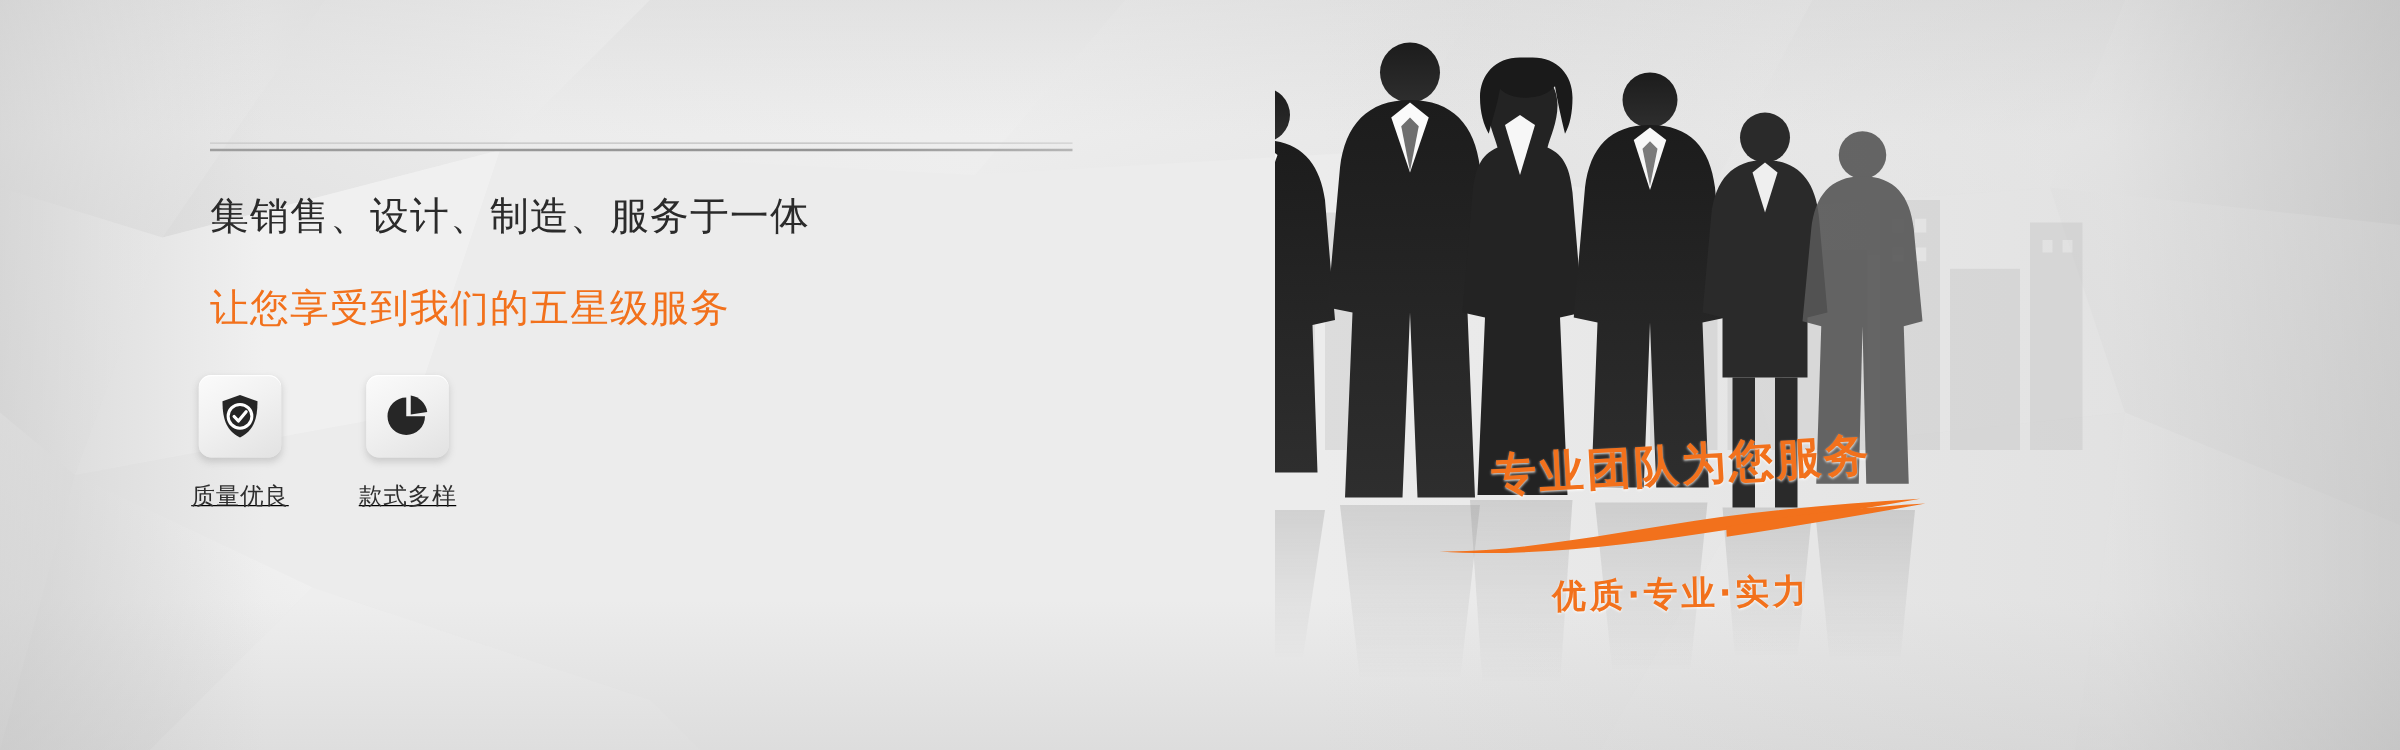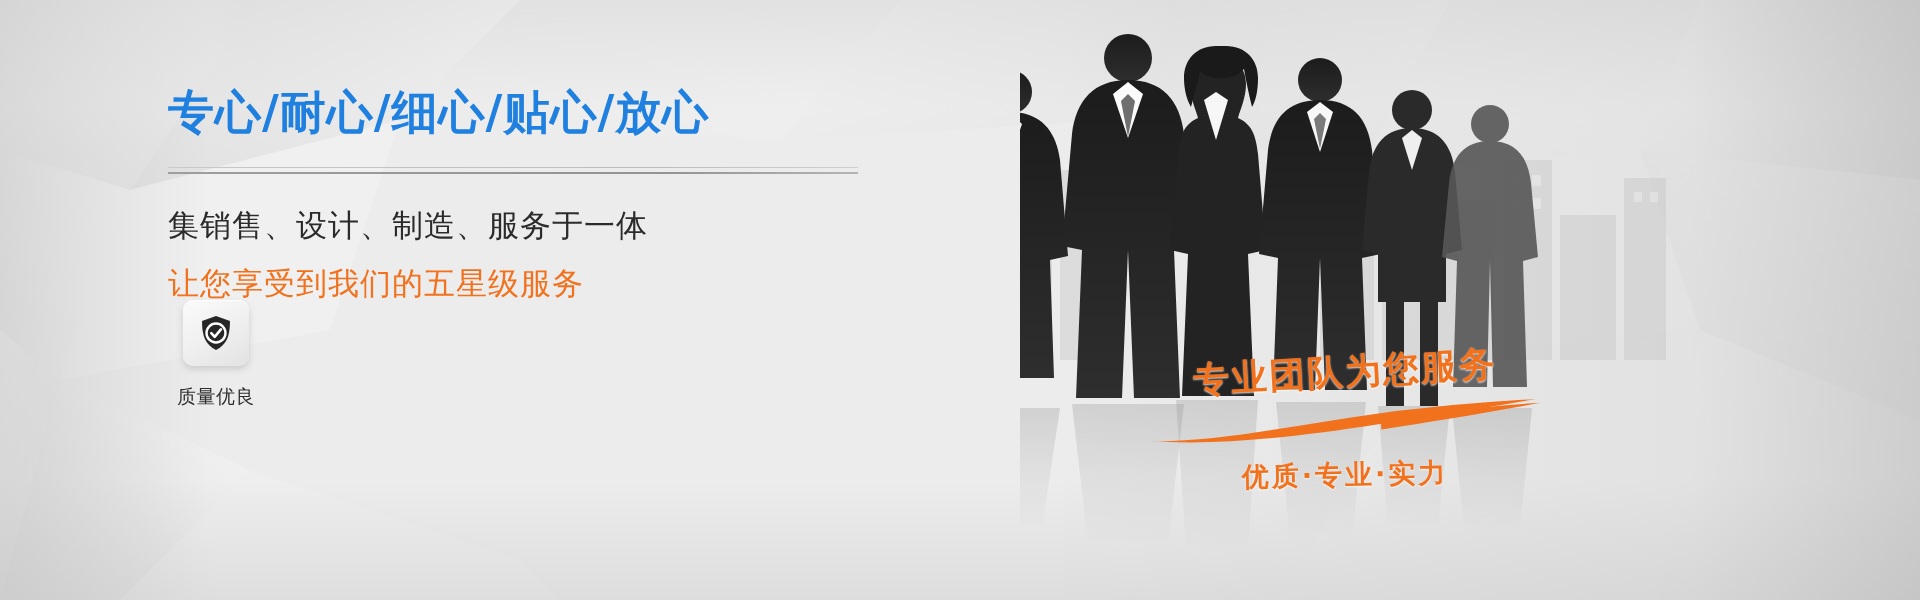--- a/index.html
+++ b/index.html
@@ -46,28 +46,28 @@
   .rule{ height:1px; width:100%; }
   .rule.thin{ background:linear-gradient(90deg,#c9c9c9 0%, #bdbdbd 70%, #cfcfcf 100%); }
   .rule.gap{ height:4px; background:transparent; }
   .rule.thick{ height:2px; background:linear-gradient(90deg,#9e9e9e 0%, #939393 72%, #b5b5b5 100%); }
 
   .sub1{
     margin-top:31px;
     font-size:31px; color:#2b2b2b; letter-spacing:1px; white-space:nowrap;
   }
   .sub2{
-    margin-top:16px;
+    margin-top:32px;
     font-size:31px; letter-spacing:1px; white-space:nowrap;
   }
 
   
   .features{
-    position:absolute; left:180px; top:300px;
-    display:flex; gap:62px;
+    position:absolute; left:156px; top:300px;
+    display:flex; gap:62px;text-decoration:underline;
   }
   .feature{ width:72px; display:flex; flex-direction:column; align-items:center; }
   .tile{
     width:66px; height:66px; border-radius:10px;
     background:linear-gradient(150deg,#fbfbfb 0%, #f1f1f1 45%, #e2e2e2 100%);
     box-shadow:0 3px 6px rgba(120,120,120,.28), inset 0 1px 0 rgba(255,255,255,.9);
     display:flex; align-items:center; justify-content:center;
   }
   .tile svg{ display:block; }
   .feature .cap{
@@ -257,21 +257,20 @@
         <path d="M 52 404 l112 0 -16 140 -80 0 z" fill="url(#refl)"></path>
         <path d="M156 400 l82 0 -10 148 -62 0 z" fill="url(#refl)"></path>
         <path d="M256 402 l90 0 -14 136 -62 0 z" fill="url(#refl)"></path>
         <path d="M358 406 l72 0 -12 120 -50 0 z" fill="url(#refl)"></path>
         <path d="M432 408 l80 0 -12 122 -56 0 z" fill="url(#refl)"></path>
       </g>
     </svg>
   </div>
 
   <div class="left">
-    <div class="headline" style="color:#1f80e0">专心/耐心/细心/贴心/放心</div>
 
     <div class="rules">
       <div class="rule thin"></div>
       <div class="rule gap"></div>
       <div class="rule thick"></div>
     </div>
 
     <div class="sub1">集销售、设计、制造、服务于一体</div>
     <div class="sub2" style="color:#f2711c">让您享受到我们的五星级服务</div>
   </div>
@@ -283,20 +282,29 @@
         <svg width="40" height="40" viewBox="0 0 40 40">
           <path d="M20 3 L34 8 c0 16 -4 24 -14 29 C10 32 6 24 6 8 Z" fill="#262626"></path>
           <circle cx="20" cy="20" r="9.5" fill="none" stroke="#ffffff" stroke-width="2.4"></circle>
           <path d="M15.3 20.2 l3.4 3.6 6.2 -7.4" fill="none" stroke="#ffffff" stroke-width="2.6" stroke-linecap="round" stroke-linejoin="round"></path>
         </svg>
       </div>
       <div class="cap">质量优良</div>
     </div>
 
 
+    <div class="feature">
+      <div class="tile">
+        <svg width="40" height="40" viewBox="0 0 40 40">
+          <path d="M19 5 A15 15 0 1 0 34 20 L19 20 Z" fill="#262626"></path>
+          <path d="M22.6 3.4 A15.5 15.5 0 0 1 35.8 16.6 L22.6 18.6 Z" fill="#262626"></path>
+        </svg>
+      </div>
+      <div class="cap">款式多样</div>
+    </div>
 
   </div>
 
   <div class="slogan">
     <div class="slogan-main" style="color:#f2711c">专业团队为您服务</div>
 
     <svg class="brush" width="400" height="42" viewBox="0 0 400 42">
       <path d="M6 32 C70 36 150 22 232 14 C288 9 340 7 392 6 C340 13 286 19 230 25 C158 33 74 40 6 32 Z" fill="#f2711c"></path>
       <path d="M236 22 C286 15 336 11 396 10 C340 18 288 24 236 30 Z" fill="#f2711c"></path>
     </svg>

